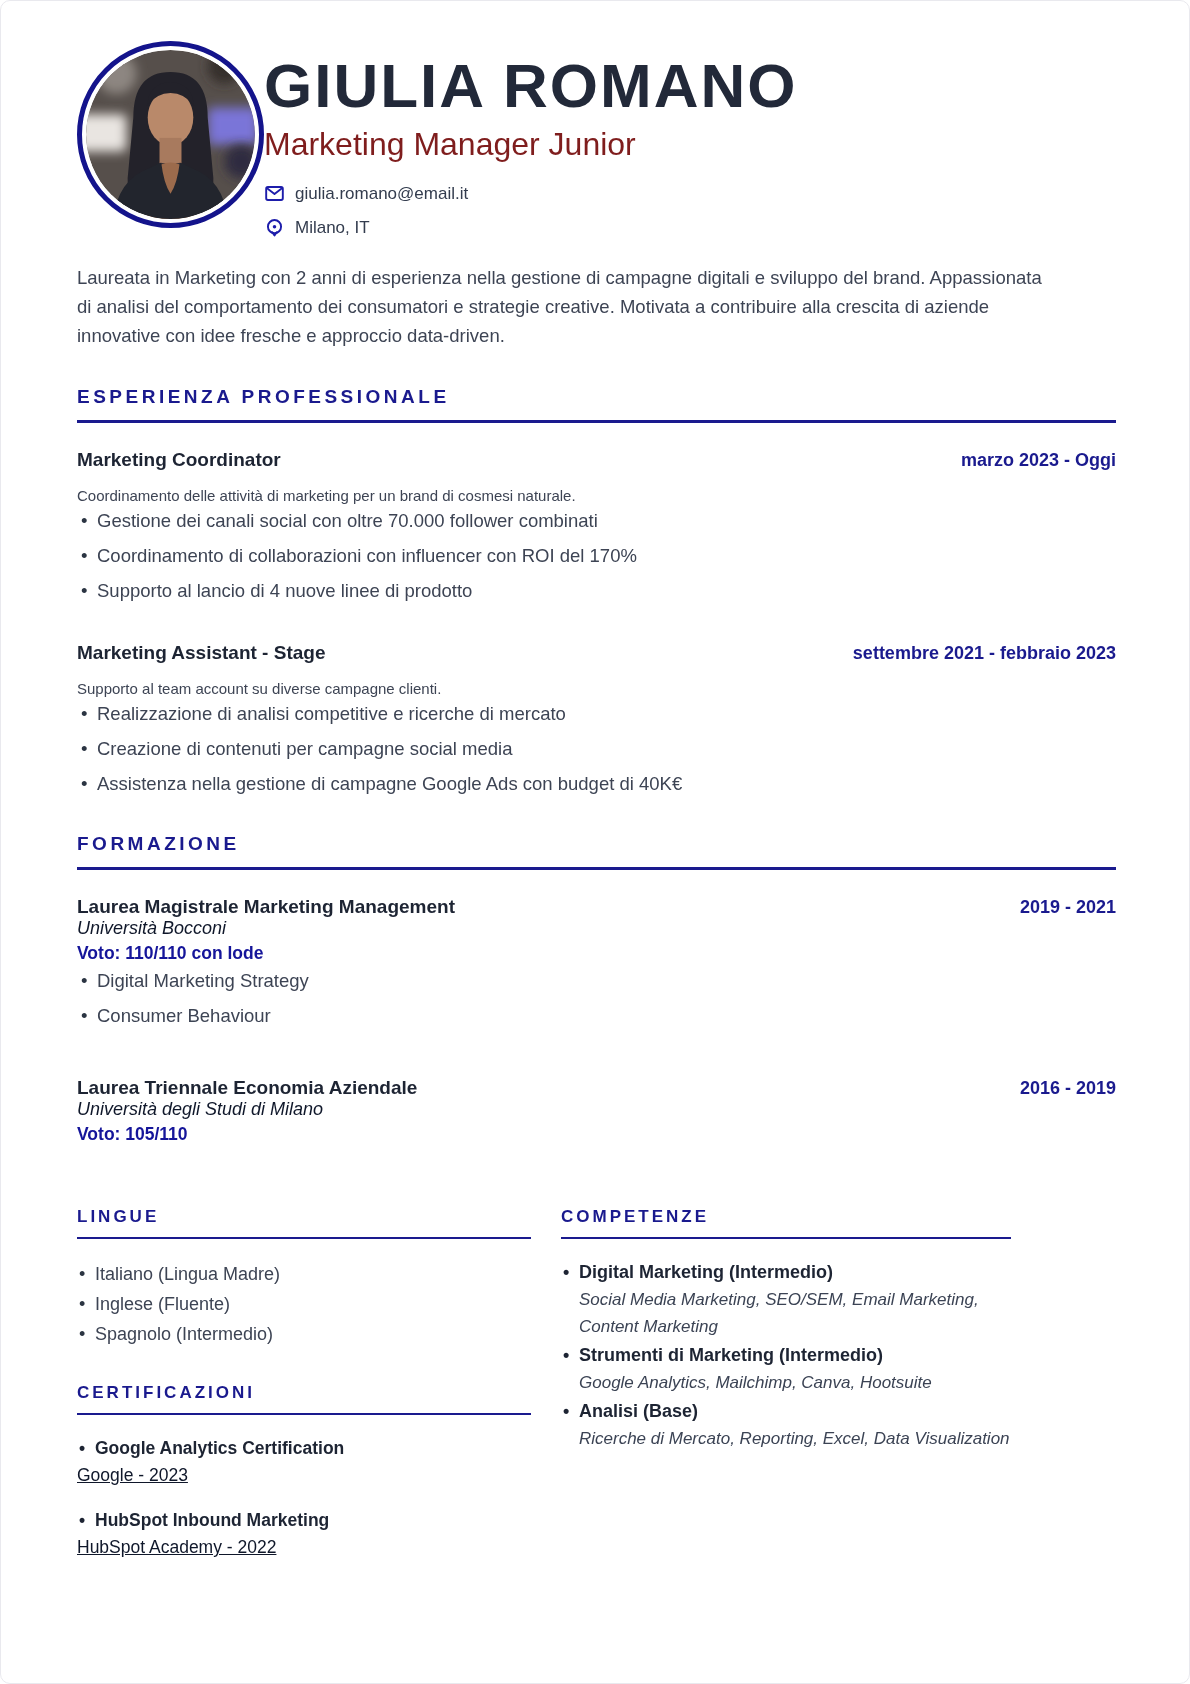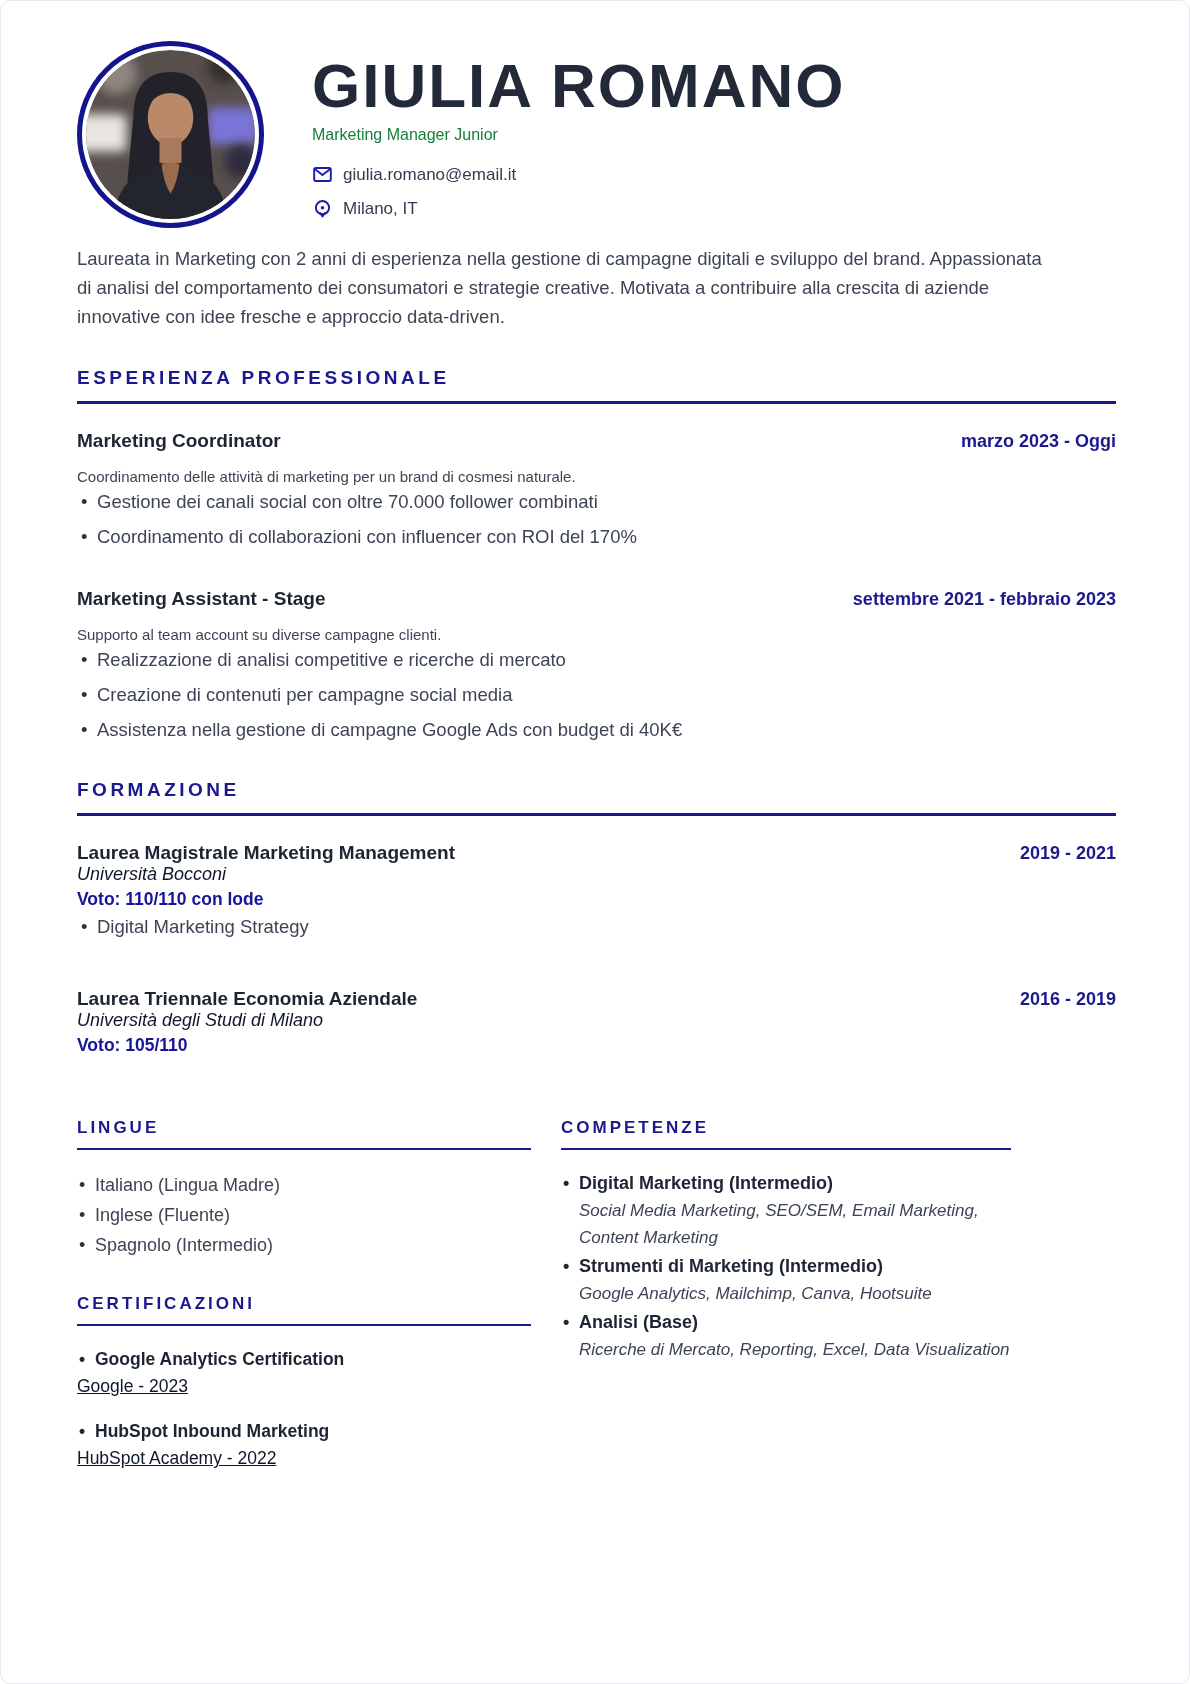--- a/index.html
+++ b/index.html
@@ -13,21 +13,21 @@
     width: 1190px;
     min-height: 1684px;
     background: #ffffff;
     border: 1px solid #e9e9ee;
     border-radius: 10px;
     padding: 40px 73px 48px 76px;
     overflow: hidden;
   }
 
   
-  .header { display: flex; gap: 48px; }
+  .header { display: flex; }
   .photo-ring {
     flex: 0 0 auto;
     width: 187px; height: 187px;
     border: 5px solid #14148c;
     border-radius: 50%;
     padding: 4px;
     background: #ffffff;
   }
   .photo-ring .avatar {
     width: 169px; height: 169px;
@@ -37,23 +37,23 @@
   .header-text { padding-top: 12px; min-width: 0; }
   h1.name {
     font-size: 62px;
     font-weight: 800;
     letter-spacing: 2px;
     color: #222939;
     line-height: 1.05;
   }
   .job-title {
     margin-top: 8px;
-    font-size: 16px;
+    font-size: 32px;
     font-weight: 500;
-    color: #15803d;
+    color: #7f1d1d;
   }
   .contacts { list-style: none; margin-top: 20px; }
   .contacts li {
     display: flex; align-items: center; gap: 10px;
     font-size: 17px;
     color: #333c4e;
     margin-bottom: 13px;
   }
   .contacts svg { display: block; }
 
@@ -200,20 +200,21 @@
 
     <div class="entry">
       <div class="entry-head">
         <span class="entry-title">Marketing Coordinator</span>
         <span class="entry-dates">marzo 2023 - Oggi</span>
       </div>
       <p class="entry-desc">Coordinamento delle attività di marketing per un brand di cosmesi naturale.</p>
       <ul class="bullets">
         <li>Gestione dei canali social con oltre 70.000 follower combinati</li>
         <li>Coordinamento di collaborazioni con influencer con ROI del 170%</li>
+        <li>Supporto al lancio di 4 nuove linee di prodotto</li>
       </ul>
     </div>
 
     <div class="entry">
       <div class="entry-head">
         <span class="entry-title">Marketing Assistant - Stage</span>
         <span class="entry-dates">settembre 2021 - febbraio 2023</span>
       </div>
       <p class="entry-desc">Supporto al team account su diverse campagne clienti.</p>
       <ul class="bullets">
@@ -230,20 +231,21 @@
 
     <div class="entry">
       <div class="entry-head">
         <span class="entry-title">Laurea Magistrale Marketing Management</span>
         <span class="entry-dates">2019 - 2021</span>
       </div>
       <div class="institution">Università Bocconi</div>
       <div class="grade">Voto: 110/110 con lode</div>
       <ul class="bullets">
         <li>Digital Marketing Strategy</li>
+        <li>Consumer Behaviour</li>
       </ul>
     </div>
 
     <div class="entry" style="margin-top: 48px;">
       <div class="entry-head">
         <span class="entry-title">Laurea Triennale Economia Aziendale</span>
         <span class="entry-dates">2016 - 2019</span>
       </div>
       <div class="institution">Università degli Studi di Milano</div>
       <div class="grade">Voto: 105/110</div>

